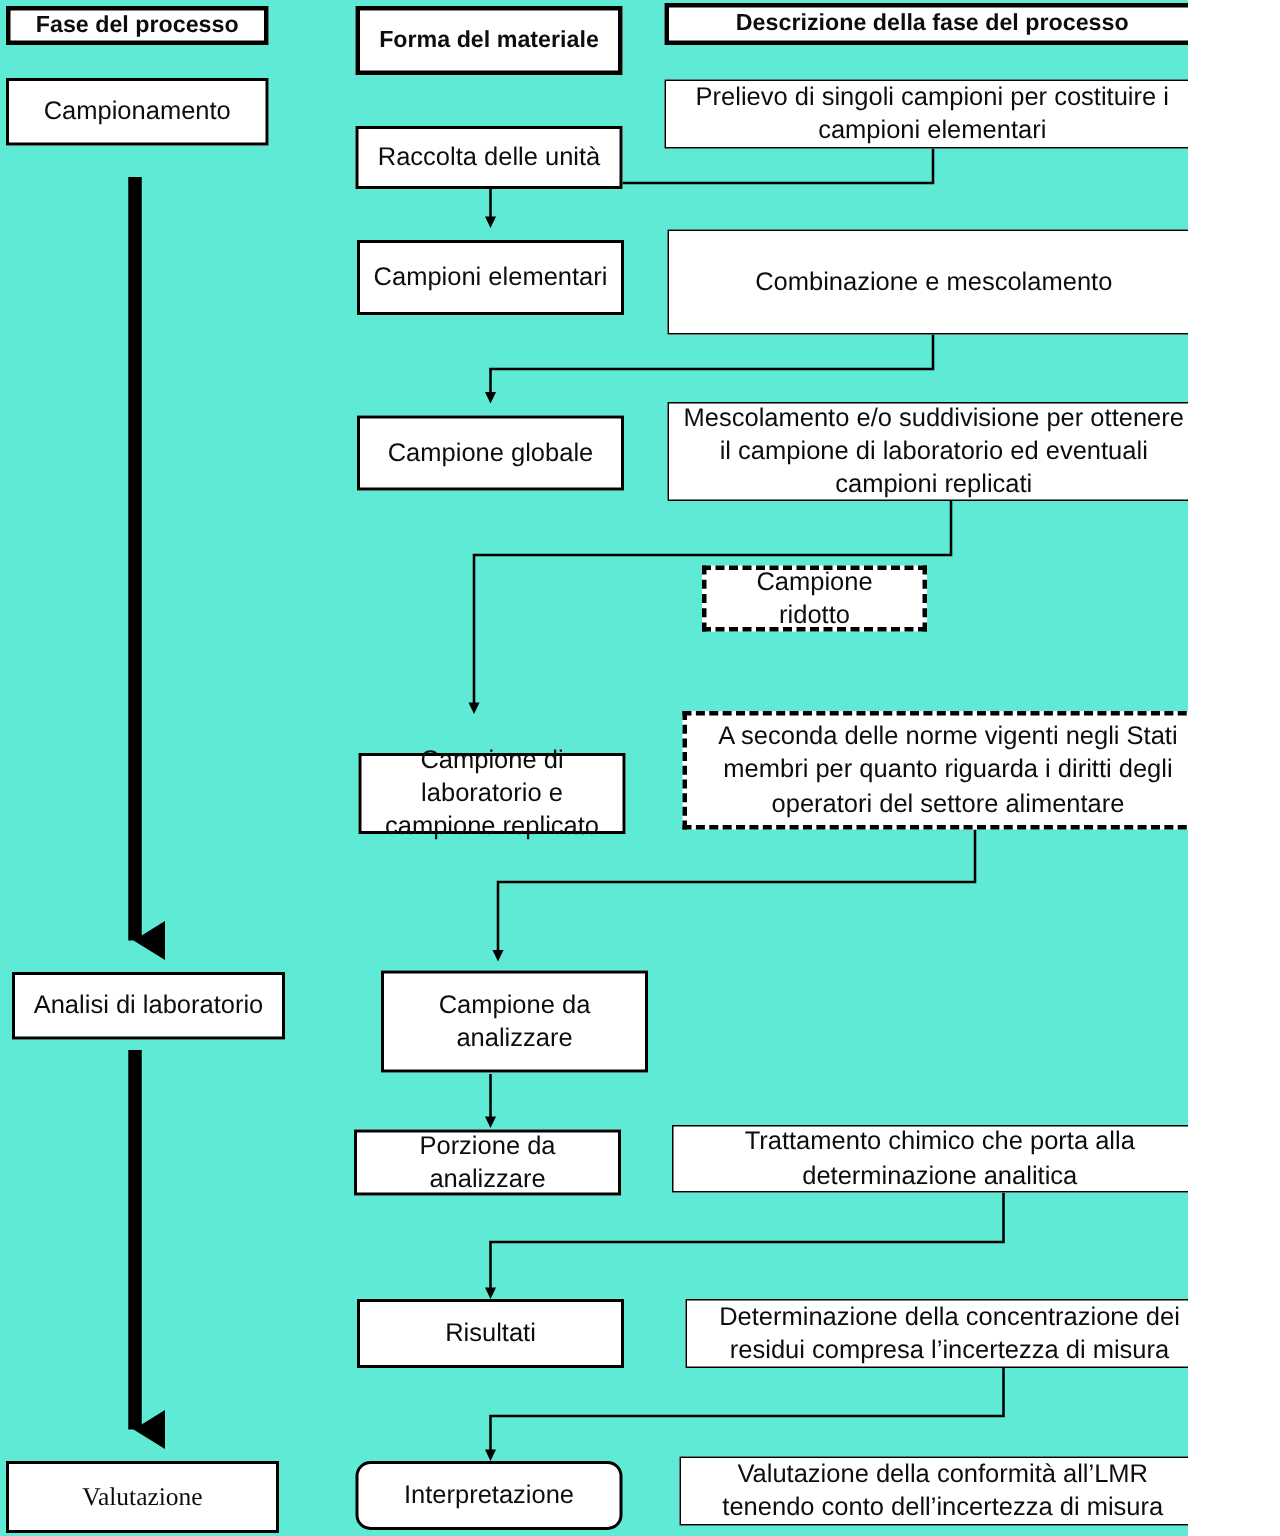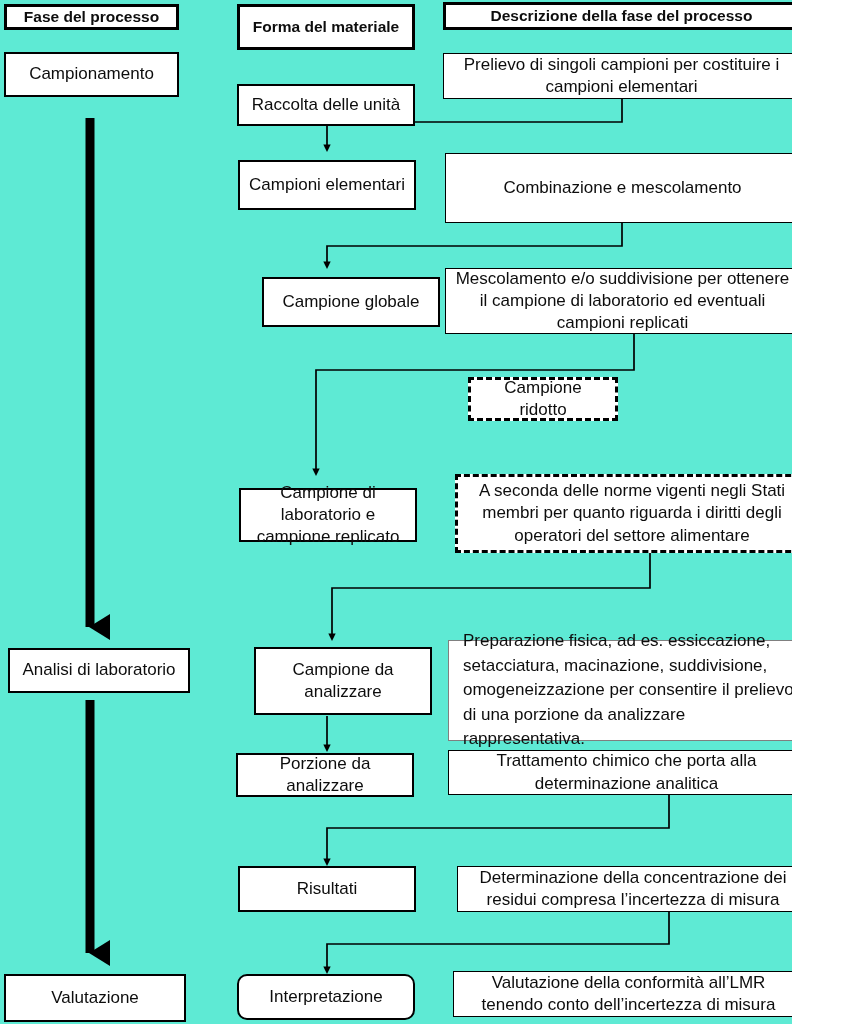--- a/index.html
+++ b/index.html
@@ -108,50 +108,49 @@
   <div class="box b-thick hdr" style="left:4px;  top:4px;   width:175px; height:26px;">Fase del processo</div>
 
   <div class="box b-thick hdr" style="left:237px; top:4px;  width:178px; height:46px;text-align:center;">Forma del materiale</div>
 
   <div class="box b-thick hdr" style="left:443px; top:2px;  width:357px; height:28px;">Descrizione della fase del processo</div>
 
   <div class="box b-med" style="left:4px; top:52px; width:175px; height:45px;">Campionamento</div>
 
   <div class="box b-med" style="left:8px; top:648px; width:182px; height:45px;">Analisi di laboratorio</div>
 
-  <div class="box b-med" style="left:4px; top:974px; width:182px; height:48px;">Valutazione</div>
+  <div class="box b-med" style="left:4px; top:974px; width:182px; height:48px;font-family:Liberation Serif, serif;">Valutazione</div>
 
   <div class="box b-med" style="left:237px; top:52px; width:178px; height:42px;margin-top:32px;">Raccolta delle unità</div>
 
   <div class="box b-med" style="left:238px; top:160px; width:178px; height:50px;">Campioni elementari</div>
 
-  <div class="box b-med" style="left:238px; top:277px; width:178px; height:50px;margin-left:24px;">Campione globale</div>
+  <div class="box b-med" style="left:238px; top:277px; width:178px; height:50px;">Campione globale</div>
 
   <div class="box b-dash" style="left:468px; top:377px; width:150px; height:44px;">Campione ridotto</div>
 
-  <div class="box b-med" style="left:239px; top:488px; width:178px; height:54px;">Campione di laboratorio e campione replicato</div>
+  <div class="box b-med" style="left:239px; top:502px; width:178px; height:54px;">Campione di laboratorio e campione replicato</div>
 
   <div class="box b-med" style="left:238px; top:647px; width:178px; height:68px;margin-left:16px;">Campione da analizzare</div>
 
   <div class="box b-med" style="left:236px; top:753px; width:178px; height:44px;">Porzione da analizzare</div>
 
   <div class="box b-med" style="left:238px; top:866px; width:178px; height:46px;">Risultati</div>
 
   <div class="box b-med" style="left:237px; top:974px; width:178px; height:46px;border-radius:10px;">Interpretazione</div>
 
   <div class="box b-thin" style="left:443px; top:53px; width:357px; height:46px;">Prelievo di singoli campioni per costituire i campioni elementari</div>
 
   <div class="box b-thin" style="left:445px; top:153px; width:355px; height:70px;">Combinazione e mescolamento</div>
 
   <div class="box b-thin" style="left:445px; top:268px; width:355px; height:66px;">Mescolamento e/o suddivisione per ottenere il campione di laboratorio ed eventuali campioni replicati</div>
 
 
   <div class="box b-dash" style="left:455px; top:474px; width:354px; height:79px;">A seconda delle norme vigenti negli Stati membri per quanto riguarda i diritti degli operatori del settore alimentare</div>
 
-  <div class="box b-gray left-txt" style="left:448px; top:640px; width:363px; height:101px; line-height:1.45;">Preparazione fisica, ad es. essiccazione, setacciatura, macinazione, suddivisione, omogeneizzazione per consentire il prelievo di una porzione da analizzare rappresentativa.</div>
 
   <div class="box b-thin" style="left:448px; top:750px; width:357px; height:45px;">Trattamento chimico che porta alla determinazione analitica</div>
 
   <div class="box b-thin" style="left:457px; top:866px; width:352px; height:46px;">Determinazione della concentrazione dei residui compresa l’incertezza di misura</div>
 
   <div class="box b-thin" style="left:453px; top:971px; width:351px; height:46px;">Valutazione della conformità all’LMR tenendo conto dell’incertezza di misura</div>
 
 </div>
 
 </body></html>

